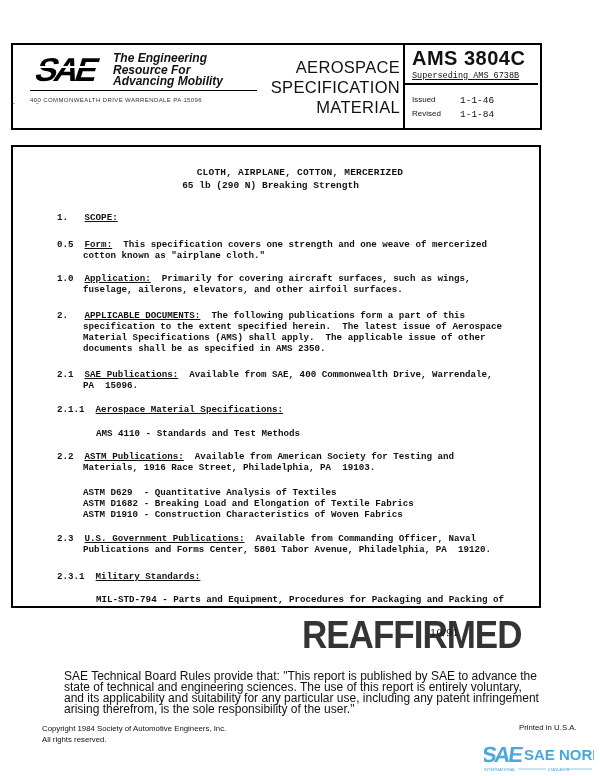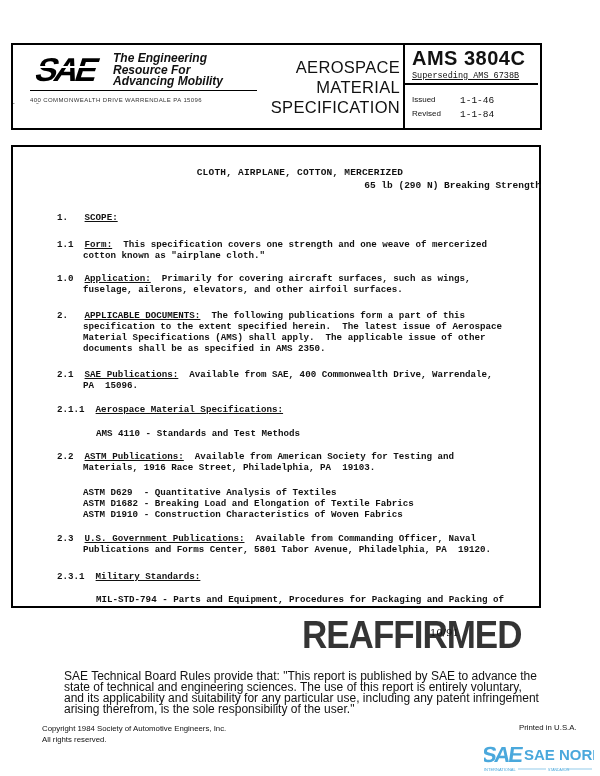--- a/index.html
+++ b/index.html
@@ -20,21 +20,21 @@
     .ams-num { left: 412px; top: 47px; font-size: 20px; font-weight: bold; letter-spacing: 0.5px; }
     .superseding { left: 412px; top: 71px; font-size: 8.5px; text-decoration: underline; }
     .issued-lbl { left: 412px; top: 93px; font-size: 8px; line-height: 14px; }
     .issued-val { left: 460px; top: 94px; font-size: 9.5px; line-height: 14px; text-align: right; }
 
     .margin-mark { left: 11px; top: 98px; font-size: 8px; color: #555; }
 
     
     .main-box { left: 11px; top: 145px; width: 526px; height: 459px; border: 2px solid #000; }
     .title1 { left: 0; top: 167px; width: 600px; text-align: center; font-size: 9.5px; font-weight: bold; letter-spacing: 0.2px; }
-    .title2 { left: 0; top: 180px; width: 541px; text-align: right; font-size: 9.5px; font-weight: bold; }
+    .title2 { left: 0; top: 180px; width: 541px; text-align: center; font-size: 9.5px; font-weight: bold; }
 
     .para { font-size: 9.2px; line-height: 11.5px; font-weight: bold; white-space: pre; }
     .u { text-decoration: underline; }
 
     
     .stamp { left: 302px; top: 615px; font-size: 35px; font-weight: bold; letter-spacing: -1px; font-family: "Liberation Sans", sans-serif; color: #111; opacity: 0.85; transform: scaleY(1.1); }
     .handwritten { left: 430px; top: 627px; font-size: 10px; font-family: "DejaVu Serif", serif; }
 
     .footer-text { left: 64px; top: 671px; width: 480px; font-size: 12px; line-height: 11px; }
     .copyright { left: 42px; top: 723px; font-size: 7.8px; line-height: 11px; }
@@ -58,42 +58,42 @@
 <div class="abs tagline sans">
   <div>The Engineering</div>
   <div>Resource For</div>
   <div>Advancing Mobility</div>
 </div>
 <div class="abs logo-rule"></div>
 <div class="abs address sans">400 COMMONWEALTH DRIVE  WARRENDALE  PA  15096</div>
 
 <div class="abs asp-title sans">
   <div>AEROSPACE</div>
+  <div>SPECIFICATION</div>
   <div>MATERIAL</div>
-  <div>SPECIFICATION</div>
 </div>
 
 <div class="abs ams-num sans">AMS 3804C</div>
 <div class="abs superseding mono">Superseding AMS 6738B</div>
 <div class="abs issued-lbl sans">
   <div>Issued</div>
   <div>Revised</div>
 </div>
 <div class="abs issued-val mono">
   <div>1-1-46</div>
   <div>1-1-84</div>
 </div>
 
 <div class="abs main-box"></div>
 <div class="abs title1 mono">CLOTH, AIRPLANE, COTTON, MERCERIZED</div>
 <div class="abs title2 mono">65 lb (290 N) Breaking Strength</div>
 
 <div class="abs para mono" style="left:57px; top:212px;"><span>1.</span>   <span class="u">SCOPE:</span></div>
 
-<div class="abs para mono" style="left:57px; top:239px;"><span>1.1</span>  <span class="u">Form:</span>  <span>This specification covers one strength and one weave of mercerized</span></div>
+<div class="abs para mono" style="left:57px; top:239px;"><span>0.5</span>  <span class="u">Form:</span>  <span>This specification covers one strength and one weave of mercerized</span></div>
 <div class="abs para mono" style="left:83px; top:250px;">cotton known as "airplane cloth."</div>
 
 <div class="abs para mono" style="left:57px; top:273px;"><span>1.0</span>  <span class="u">Application:</span>  <span>Primarily for covering aircraft surfaces, such as wings,</span></div>
 <div class="abs para mono" style="left:83px; top:284px;">fuselage, ailerons, elevators, and other airfoil surfaces.</div>
 
 <div class="abs para mono" style="left:57px; top:310px;"><span>2.</span>   <span class="u">APPLICABLE DOCUMENTS:</span>  <span>The following publications form a part of this</span></div>
 <div class="abs para mono" style="left:83px; top:321px;">specification to the extent specified herein.  The latest issue of Aerospace</div>
 <div class="abs para mono" style="left:83px; top:332px;">Material Specifications (AMS) shall apply.  The applicable issue of other</div>
 <div class="abs para mono" style="left:83px; top:343px;">documents shall be as specified in AMS 2350.</div>
 

